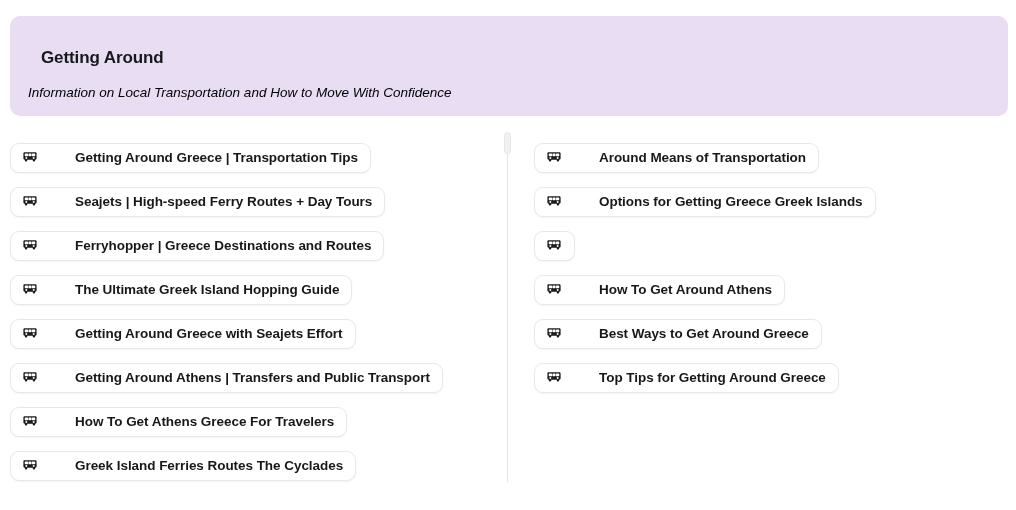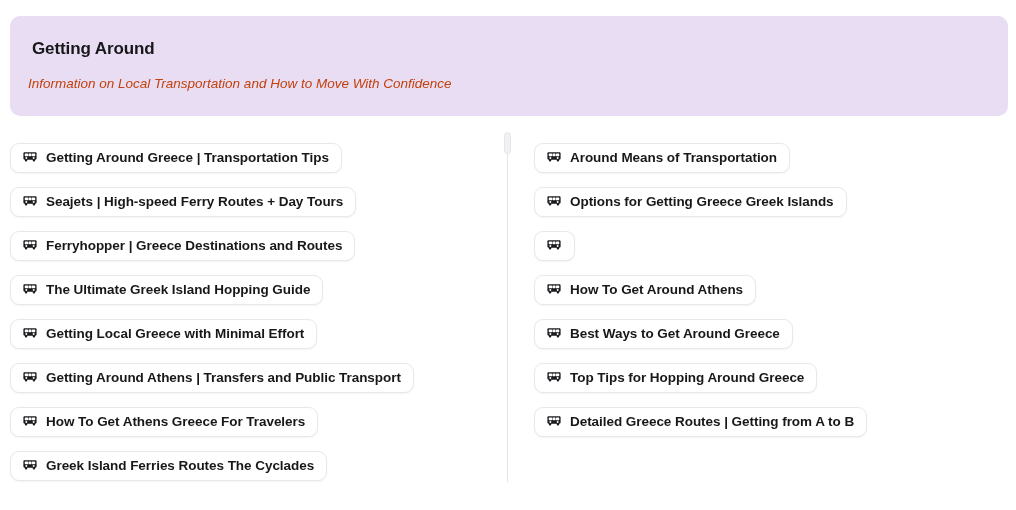--- a/index.html
+++ b/index.html
@@ -22,33 +22,33 @@
     left: 10px;
     top: 16px;
     width: 998px;
     height: 100px;
     box-sizing: border-box;
     background: #e9ddf4;
     border-radius: 10px;
     padding: 18px 18px 0 18px;
   }
   .banner-title {
-    margin: 4px;
+    margin: 13px;
     font-size: 17px;
     font-weight: bold;
     color: #18181b;
     letter-spacing: -0.1px;
     line-height: 22px;
   }
   .banner-subtitle {
     margin: 0;
     margin-top: 14px;
     font-size: 13.5px;
     font-style: italic;
-    color: #c2410c;
+    color: #000000;
     line-height: 20px;
   }
 
   
   .columns {
     position: absolute;
     left: 0;
     top: 134px;
     width: 1016px;
     height: 360px;
@@ -124,20 +124,21 @@
     align-items: center;
     justify-content: center;
   }
   .pill-icon svg { display: block; }
   .pill-label {
     font-size: 13.5px;
     font-weight: bold;
     color: #18181b;
     line-height: 16px;
     letter-spacing: -0.05px;
+    margin-left: 29px;
   }
 </style>
 </head>
 <body>
 
 <div class="banner">
   <h1 class="banner-title">Getting Around</h1>
   <p class="banner-subtitle">Information on Local Transportation and How to Move With Confidence</p>
 </div>
 
@@ -204,21 +205,21 @@
     <span class="pill-icon">
       <svg width="16" height="16" viewBox="0 0 16 16" aria-hidden="true">
         <path fill="#1b1b1f" d="M2.6 2.2h10.8c.66 0 1.2.54 1.2 1.2v5.1c0 .66-.54 1.2-1.2 1.2h-.25v.9c0 .5-.4.9-.9.9h-.6c-.5 0-.9-.4-.9-.9v-.9H5.25v.9c0 .5-.4.9-.9.9h-.6c-.5 0-.9-.4-.9-.9v-.9H2.6c-.66 0-1.2-.54-1.2-1.2V3.4c0-.66.54-1.2 1.2-1.2z"></path>
         <rect x="2.75" y="3.55" width="3.4" height="2.6" rx="0.45" fill="#ffffff"></rect>
         <rect x="6.5" y="3.55" width="3.0" height="2.6" rx="0.45" fill="#ffffff"></rect>
         <rect x="9.85" y="3.55" width="3.4" height="2.6" rx="0.45" fill="#ffffff"></rect>
         <circle cx="4.35" cy="8.0" r="0.95" fill="#ffffff"></circle>
         <circle cx="11.65" cy="8.0" r="0.95" fill="#ffffff"></circle>
       </svg>
     </span>
-    <span class="pill-label">Getting Local Greece with Minimal Effort</span>
+    <span class="pill-label">Getting Around Greece with Seajets Effort</span>
   </div>
 
   <div class="pill">
     <span class="pill-icon">
       <svg width="16" height="16" viewBox="0 0 16 16" aria-hidden="true">
         <path fill="#1b1b1f" d="M2.6 2.2h10.8c.66 0 1.2.54 1.2 1.2v5.1c0 .66-.54 1.2-1.2 1.2h-.25v.9c0 .5-.4.9-.9.9h-.6c-.5 0-.9-.4-.9-.9v-.9H5.25v.9c0 .5-.4.9-.9.9h-.6c-.5 0-.9-.4-.9-.9v-.9H2.6c-.66 0-1.2-.54-1.2-1.2V3.4c0-.66.54-1.2 1.2-1.2z"></path>
         <rect x="2.75" y="3.55" width="3.4" height="2.6" rx="0.45" fill="#ffffff"></rect>
         <rect x="6.5" y="3.55" width="3.0" height="2.6" rx="0.45" fill="#ffffff"></rect>
         <rect x="9.85" y="3.55" width="3.4" height="2.6" rx="0.45" fill="#ffffff"></rect>
         <circle cx="4.35" cy="8.0" r="0.95" fill="#ffffff"></circle>
@@ -336,31 +337,18 @@
     <span class="pill-icon">
       <svg width="16" height="16" viewBox="0 0 16 16" aria-hidden="true">
         <path fill="#1b1b1f" d="M2.6 2.2h10.8c.66 0 1.2.54 1.2 1.2v5.1c0 .66-.54 1.2-1.2 1.2h-.25v.9c0 .5-.4.9-.9.9h-.6c-.5 0-.9-.4-.9-.9v-.9H5.25v.9c0 .5-.4.9-.9.9h-.6c-.5 0-.9-.4-.9-.9v-.9H2.6c-.66 0-1.2-.54-1.2-1.2V3.4c0-.66.54-1.2 1.2-1.2z"></path>
         <rect x="2.75" y="3.55" width="3.4" height="2.6" rx="0.45" fill="#ffffff"></rect>
         <rect x="6.5" y="3.55" width="3.0" height="2.6" rx="0.45" fill="#ffffff"></rect>
         <rect x="9.85" y="3.55" width="3.4" height="2.6" rx="0.45" fill="#ffffff"></rect>
         <circle cx="4.35" cy="8.0" r="0.95" fill="#ffffff"></circle>
         <circle cx="11.65" cy="8.0" r="0.95" fill="#ffffff"></circle>
       </svg>
     </span>
-    <span class="pill-label">Top Tips for Hopping Around Greece</span>
-  </div>
-
-  <div class="pill">
-    <span class="pill-icon">
-      <svg width="16" height="16" viewBox="0 0 16 16" aria-hidden="true">
-        <path fill="#1b1b1f" d="M2.6 2.2h10.8c.66 0 1.2.54 1.2 1.2v5.1c0 .66-.54 1.2-1.2 1.2h-.25v.9c0 .5-.4.9-.9.9h-.6c-.5 0-.9-.4-.9-.9v-.9H5.25v.9c0 .5-.4.9-.9.9h-.6c-.5 0-.9-.4-.9-.9v-.9H2.6c-.66 0-1.2-.54-1.2-1.2V3.4c0-.66.54-1.2 1.2-1.2z"></path>
-        <rect x="2.75" y="3.55" width="3.4" height="2.6" rx="0.45" fill="#ffffff"></rect>
-        <rect x="6.5" y="3.55" width="3.0" height="2.6" rx="0.45" fill="#ffffff"></rect>
-        <rect x="9.85" y="3.55" width="3.4" height="2.6" rx="0.45" fill="#ffffff"></rect>
-        <circle cx="4.35" cy="8.0" r="0.95" fill="#ffffff"></circle>
-        <circle cx="11.65" cy="8.0" r="0.95" fill="#ffffff"></circle>
-      </svg>
-    </span>
-    <span class="pill-label">Detailed Greece Routes | Getting from A to B</span>
-  </div>
+    <span class="pill-label">Top Tips for Getting Around Greece</span>
+  </div>
+
 </div>
 
 </div>
 
 </body></html>

